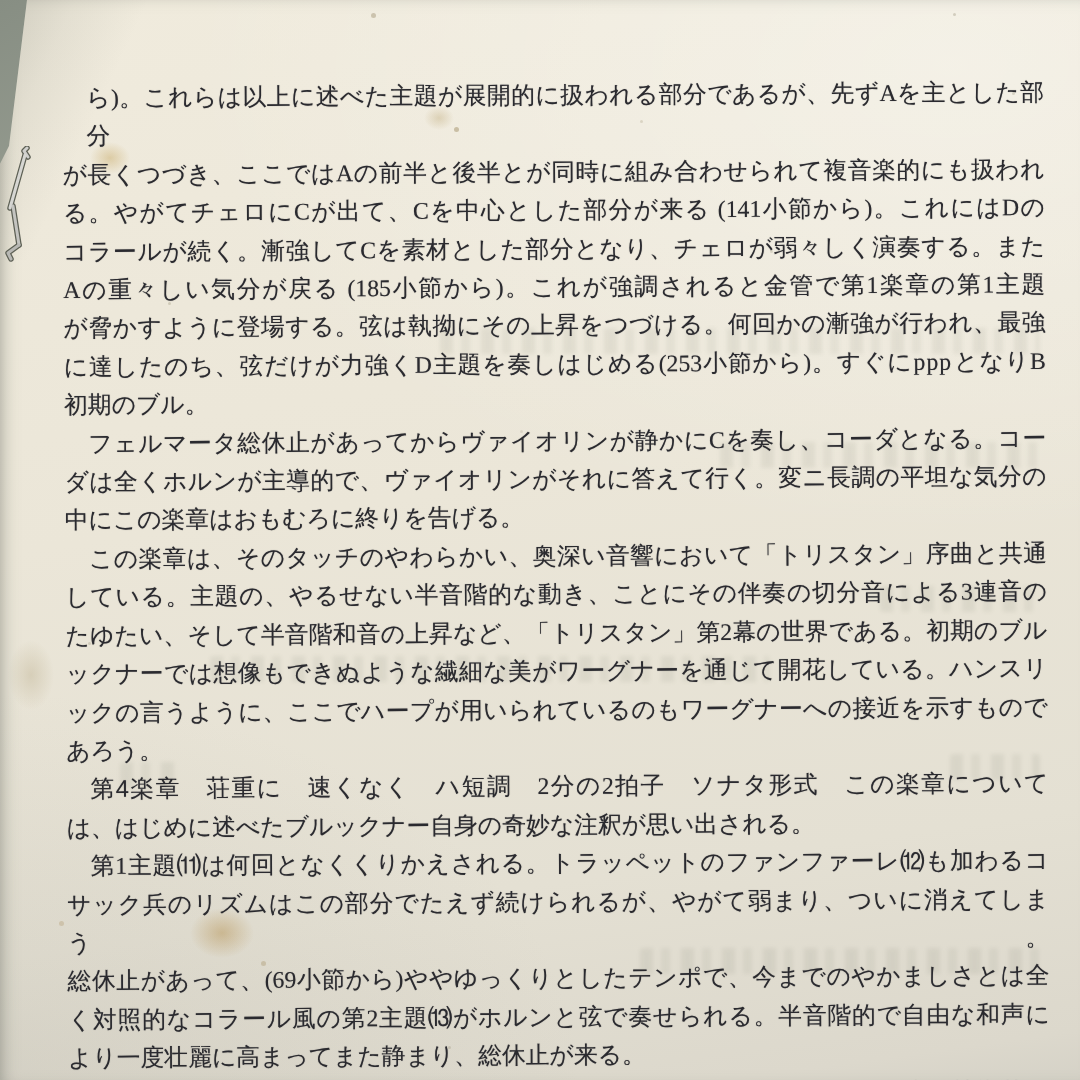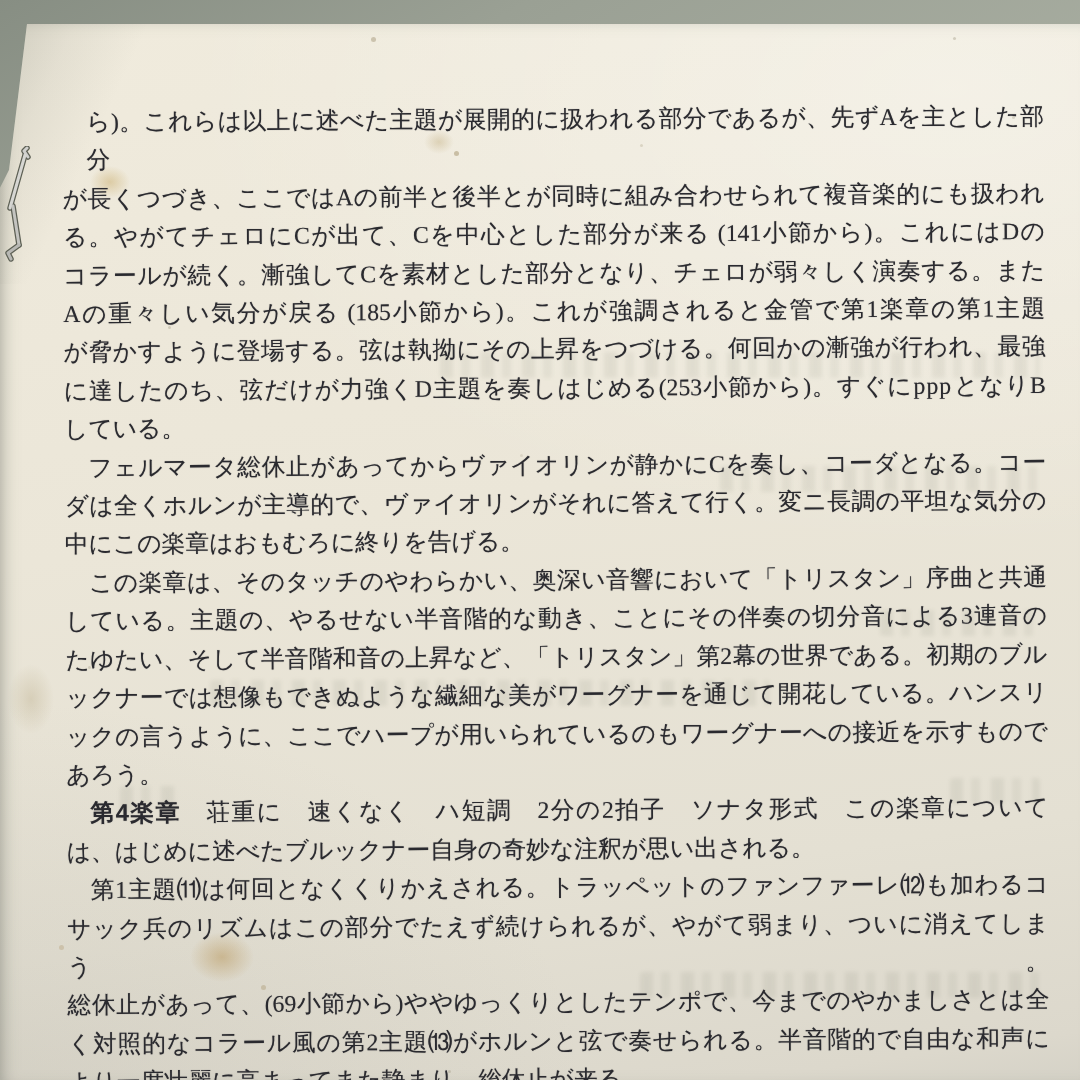--- a/index.html
+++ b/index.html
@@ -16,21 +16,20 @@
   }
   
   #paper {
     position: absolute; inset: 0;
     clip-path: polygon(27px 0, 1080px 0, 1080px 1080px, 0 1080px, 0 164px, 9px 146px);
     background:
       radial-gradient(130% 80% at 88% 6%, rgba(255,255,252,0.35), rgba(255,255,252,0) 55%),
       radial-gradient(90% 60% at 0% 100%, rgba(160,158,148,0.18), rgba(160,158,148,0) 60%),
       linear-gradient(172deg, #f0ebdd 0%, var(--paper, #ebe6d8) 45%, #e4e0d3 78%, #dcd8cc 96%, #d5d2c7 100%);
     box-shadow: inset 10px 2px 18px -10px rgba(90,95,85,0.55);
-    margin-top: 24px;
   }
   
   #corner-shade {
     position: absolute; left: 0; top: 0; width: 150px; height: 260px;
     background: linear-gradient(115deg, rgba(120,122,110,0.28) 0%, rgba(120,122,110,0.10) 28%, rgba(120,122,110,0) 55%);
     pointer-events: none;
   }
   
   #staple { position: absolute; left: 0; top: 146px; }
   
@@ -79,21 +78,21 @@
     position: absolute; left: 62px; top: 76px; width: 982px;
     transform: rotate(-0.35deg); transform-origin: 50% 0;
     font-size: 23.8px; line-height: 38.4px;
     color: var(--ink, #2a2a2f);
     text-shadow: 0 0 1px rgba(42,42,47,0.45);
     letter-spacing: 0;
   }
   .line { text-align: justify; text-align-last: justify; text-justify: inter-character; white-space: normal; }
   .line.nofill { text-align-last: left; }
   .line.indent { padding-left: 24px; }
-  .gothic { font-family: "Liberation Sans", "DejaVu Sans", sans-serif; font-weight: 700; }
+  .gothic { font-family: "Liberation Sans", "DejaVu Sans", sans-serif; font-weight: 400; }
   .ital   { letter-spacing: 1px; padding: 0 1px; }
 </style>
 </head>
 <body>
 
 <div id="photo">
 
   <div id="paper">
     <div id="corner-shade"></div>
 
@@ -112,21 +111,21 @@
     <div id="bleed-7" class="bleed"></div>
 
     <div id="page-text">
         <div class="line indent"><span class="">ら)。これらは以上に述べた主題が展開的に扱われる部分であるが、先ずAを主とした部分</span></div>
         <div class="line"><span class="">が長くつづき、ここではAの前半と後半とが同時に組み合わせられて複音楽的にも扱われ</span></div>
         <div class="line"><span class="">る。やがてチェロにCが出て、Cを中心とした部分が来る (141小節から)。これにはDの</span></div>
         <div class="line"><span class="">コラールが続く。漸強してCを素材とした部分となり、チェロが弱々しく演奏する。また</span></div>
         <div class="line"><span class="">Aの重々しい気分が戻る (185小節から)。これが強調されると金管で第1楽章の第1主題</span></div>
         <div class="line"><span class="">が脅かすように登場する。弦は執拗にその上昇をつづける。何回かの漸強が行われ、最強</span></div>
         <div class="line"><span class="">に達したのち、弦だけが力強くD主題を奏しはじめる(253小節から)。すぐに</span><span class="ital">ppp</span><span class="">となりB</span></div>
-        <div class="line nofill"><span class="">している。</span></div>
+        <div class="line nofill"><span class="">初期のブル。</span></div>
         <div class="line indent"><span class="">フェルマータ総休止があってからヴァイオリンが静かにCを奏し、コーダとなる。コー</span></div>
         <div class="line"><span class="">ダは全くホルンが主導的で、ヴァイオリンがそれに答えて行く。変ニ長調の平坦な気分の</span></div>
         <div class="line nofill"><span class="">中にこの楽章はおもむろに終りを告げる。</span></div>
         <div class="line indent"><span class="">この楽章は、そのタッチのやわらかい、奥深い音響において「トリスタン」序曲と共通</span></div>
         <div class="line"><span class="">している。主題の、やるせない半音階的な動き、ことにその伴奏の切分音による3連音の</span></div>
         <div class="line"><span class="">たゆたい、そして半音階和音の上昇など、「トリスタン」第2幕の世界である。初期のブル</span></div>
         <div class="line"><span class="">ックナーでは想像もできぬような繊細な美がワーグナーを通じて開花している。ハンスリ</span></div>
         <div class="line"><span class="">ックの言うように、ここでハープが用いられているのもワーグナーへの接近を示すもので</span></div>
         <div class="line nofill"><span class="">あろう。</span></div>
         <div class="line indent"><span class="gothic">第4楽章</span><span class="">　荘重に　速くなく　ハ短調　2分の2拍子　ソナタ形式　この楽章について</span></div>

